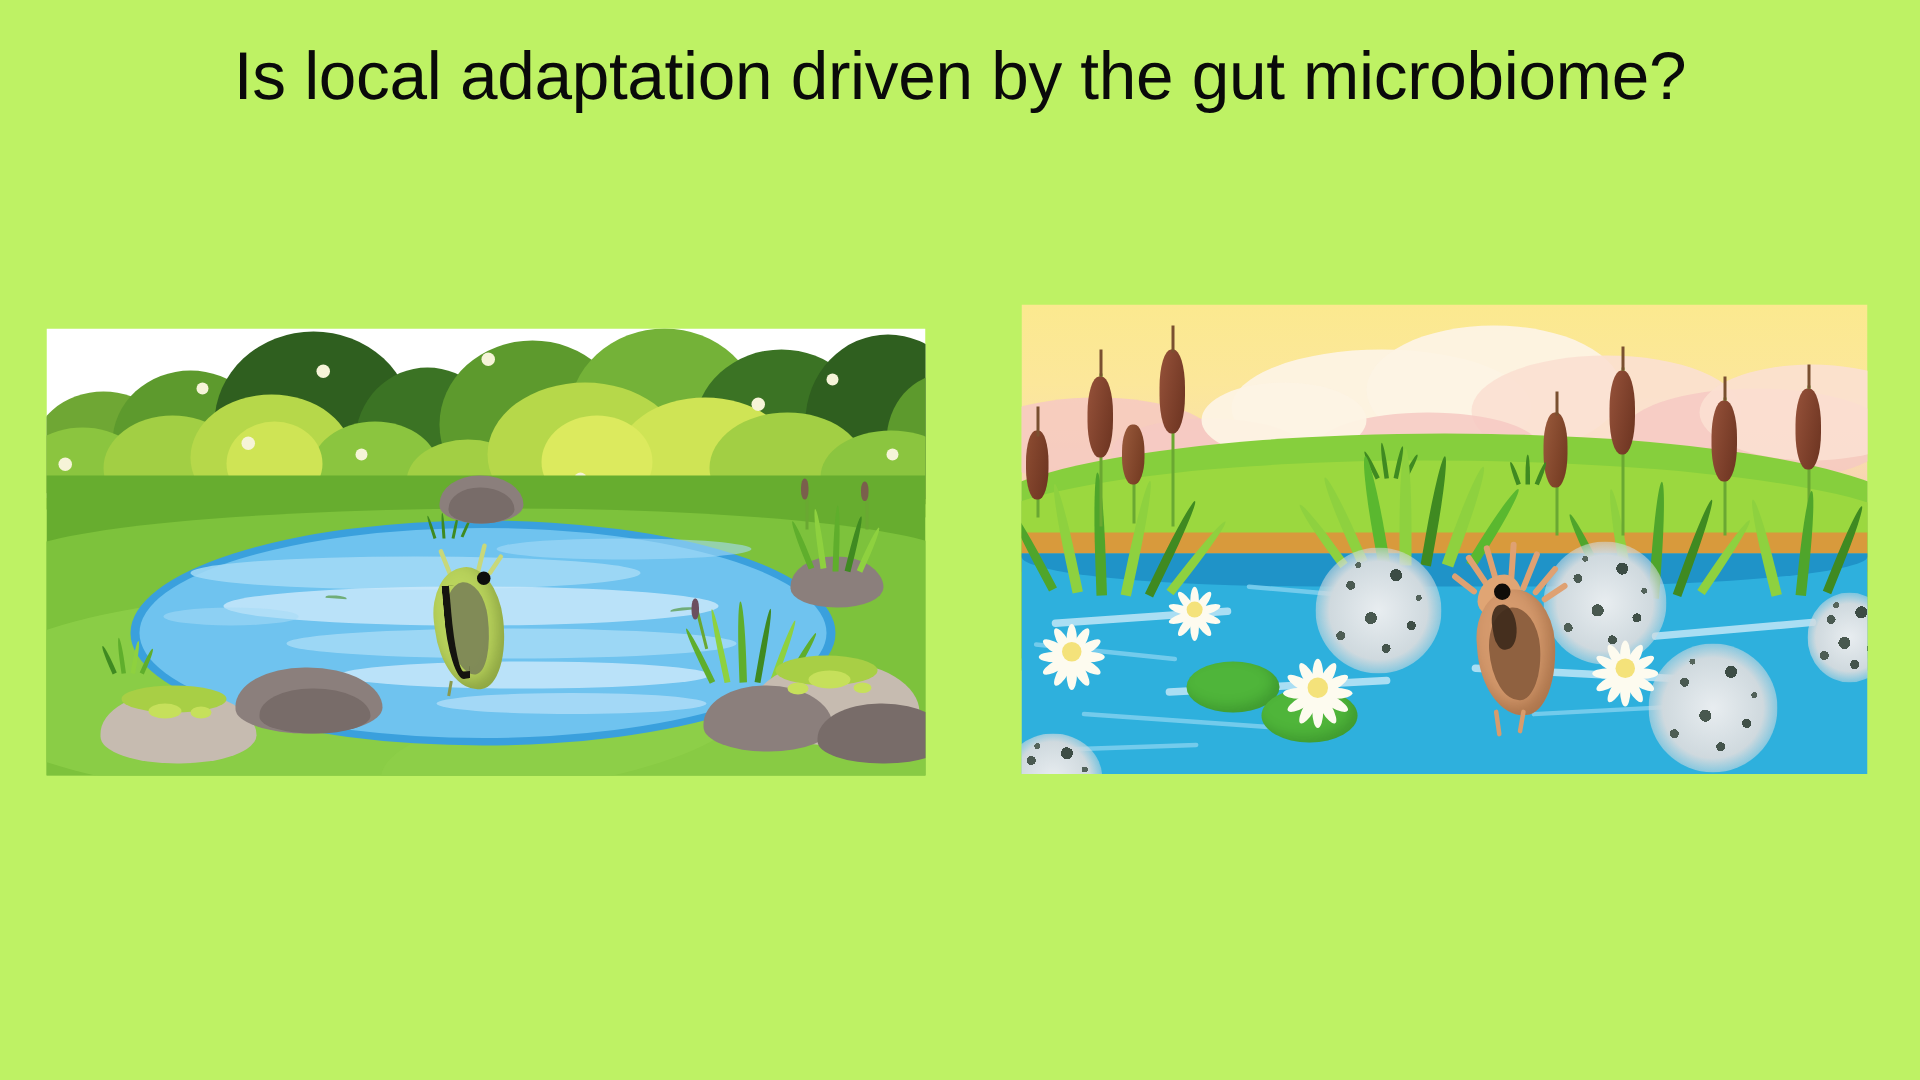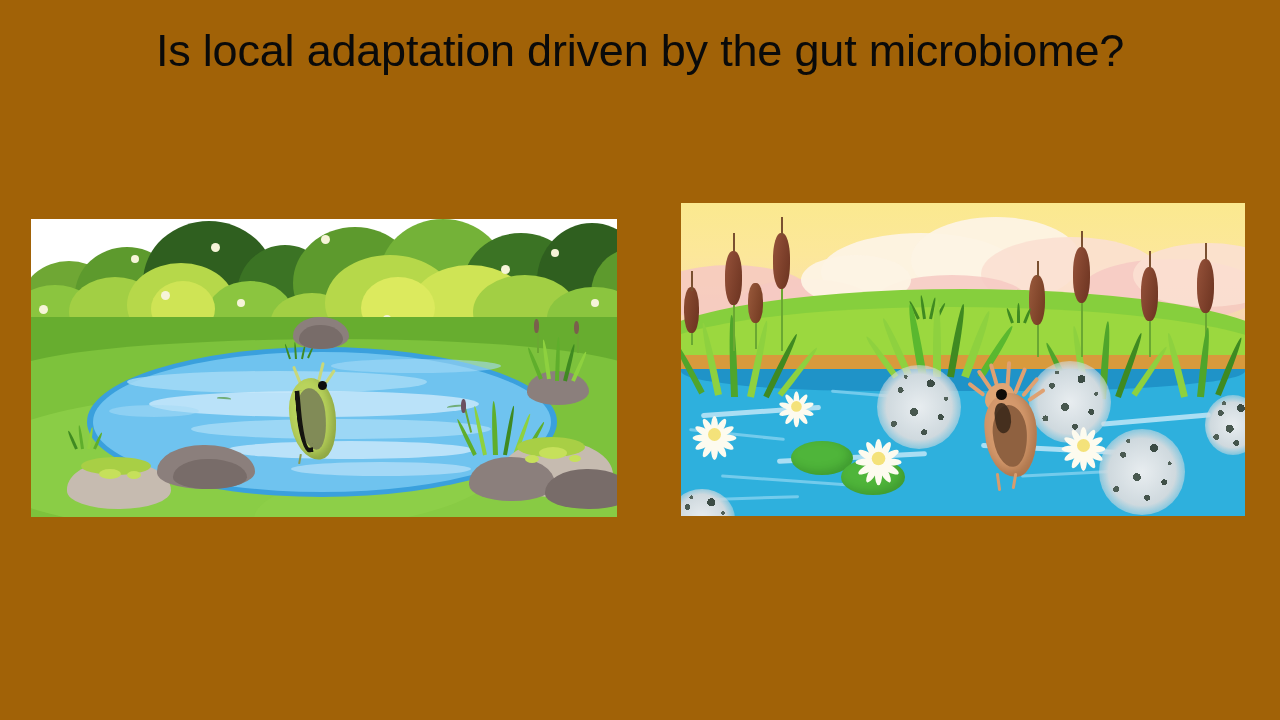--- a/index.html
+++ b/index.html
@@ -11,21 +11,21 @@
     width: 1280px;
     height: 720px;
     font-family: "Liberation Sans", sans-serif;
     overflow: hidden;
     position: relative;
   }
   #slide {
     position: absolute;
     left: 0; top: 0;
     width: 1280px; height: 720px;
-    background: #a16207;
+    background: #bef264;
   }
   #slide-title {
     position: absolute;
     left: 0; top: 22px;
     width: 1280px;
     text-align: center;
     font-size: 45px;
     font-weight: 400;
     color: #0a0a0a;
     letter-spacing: -0.2px;

